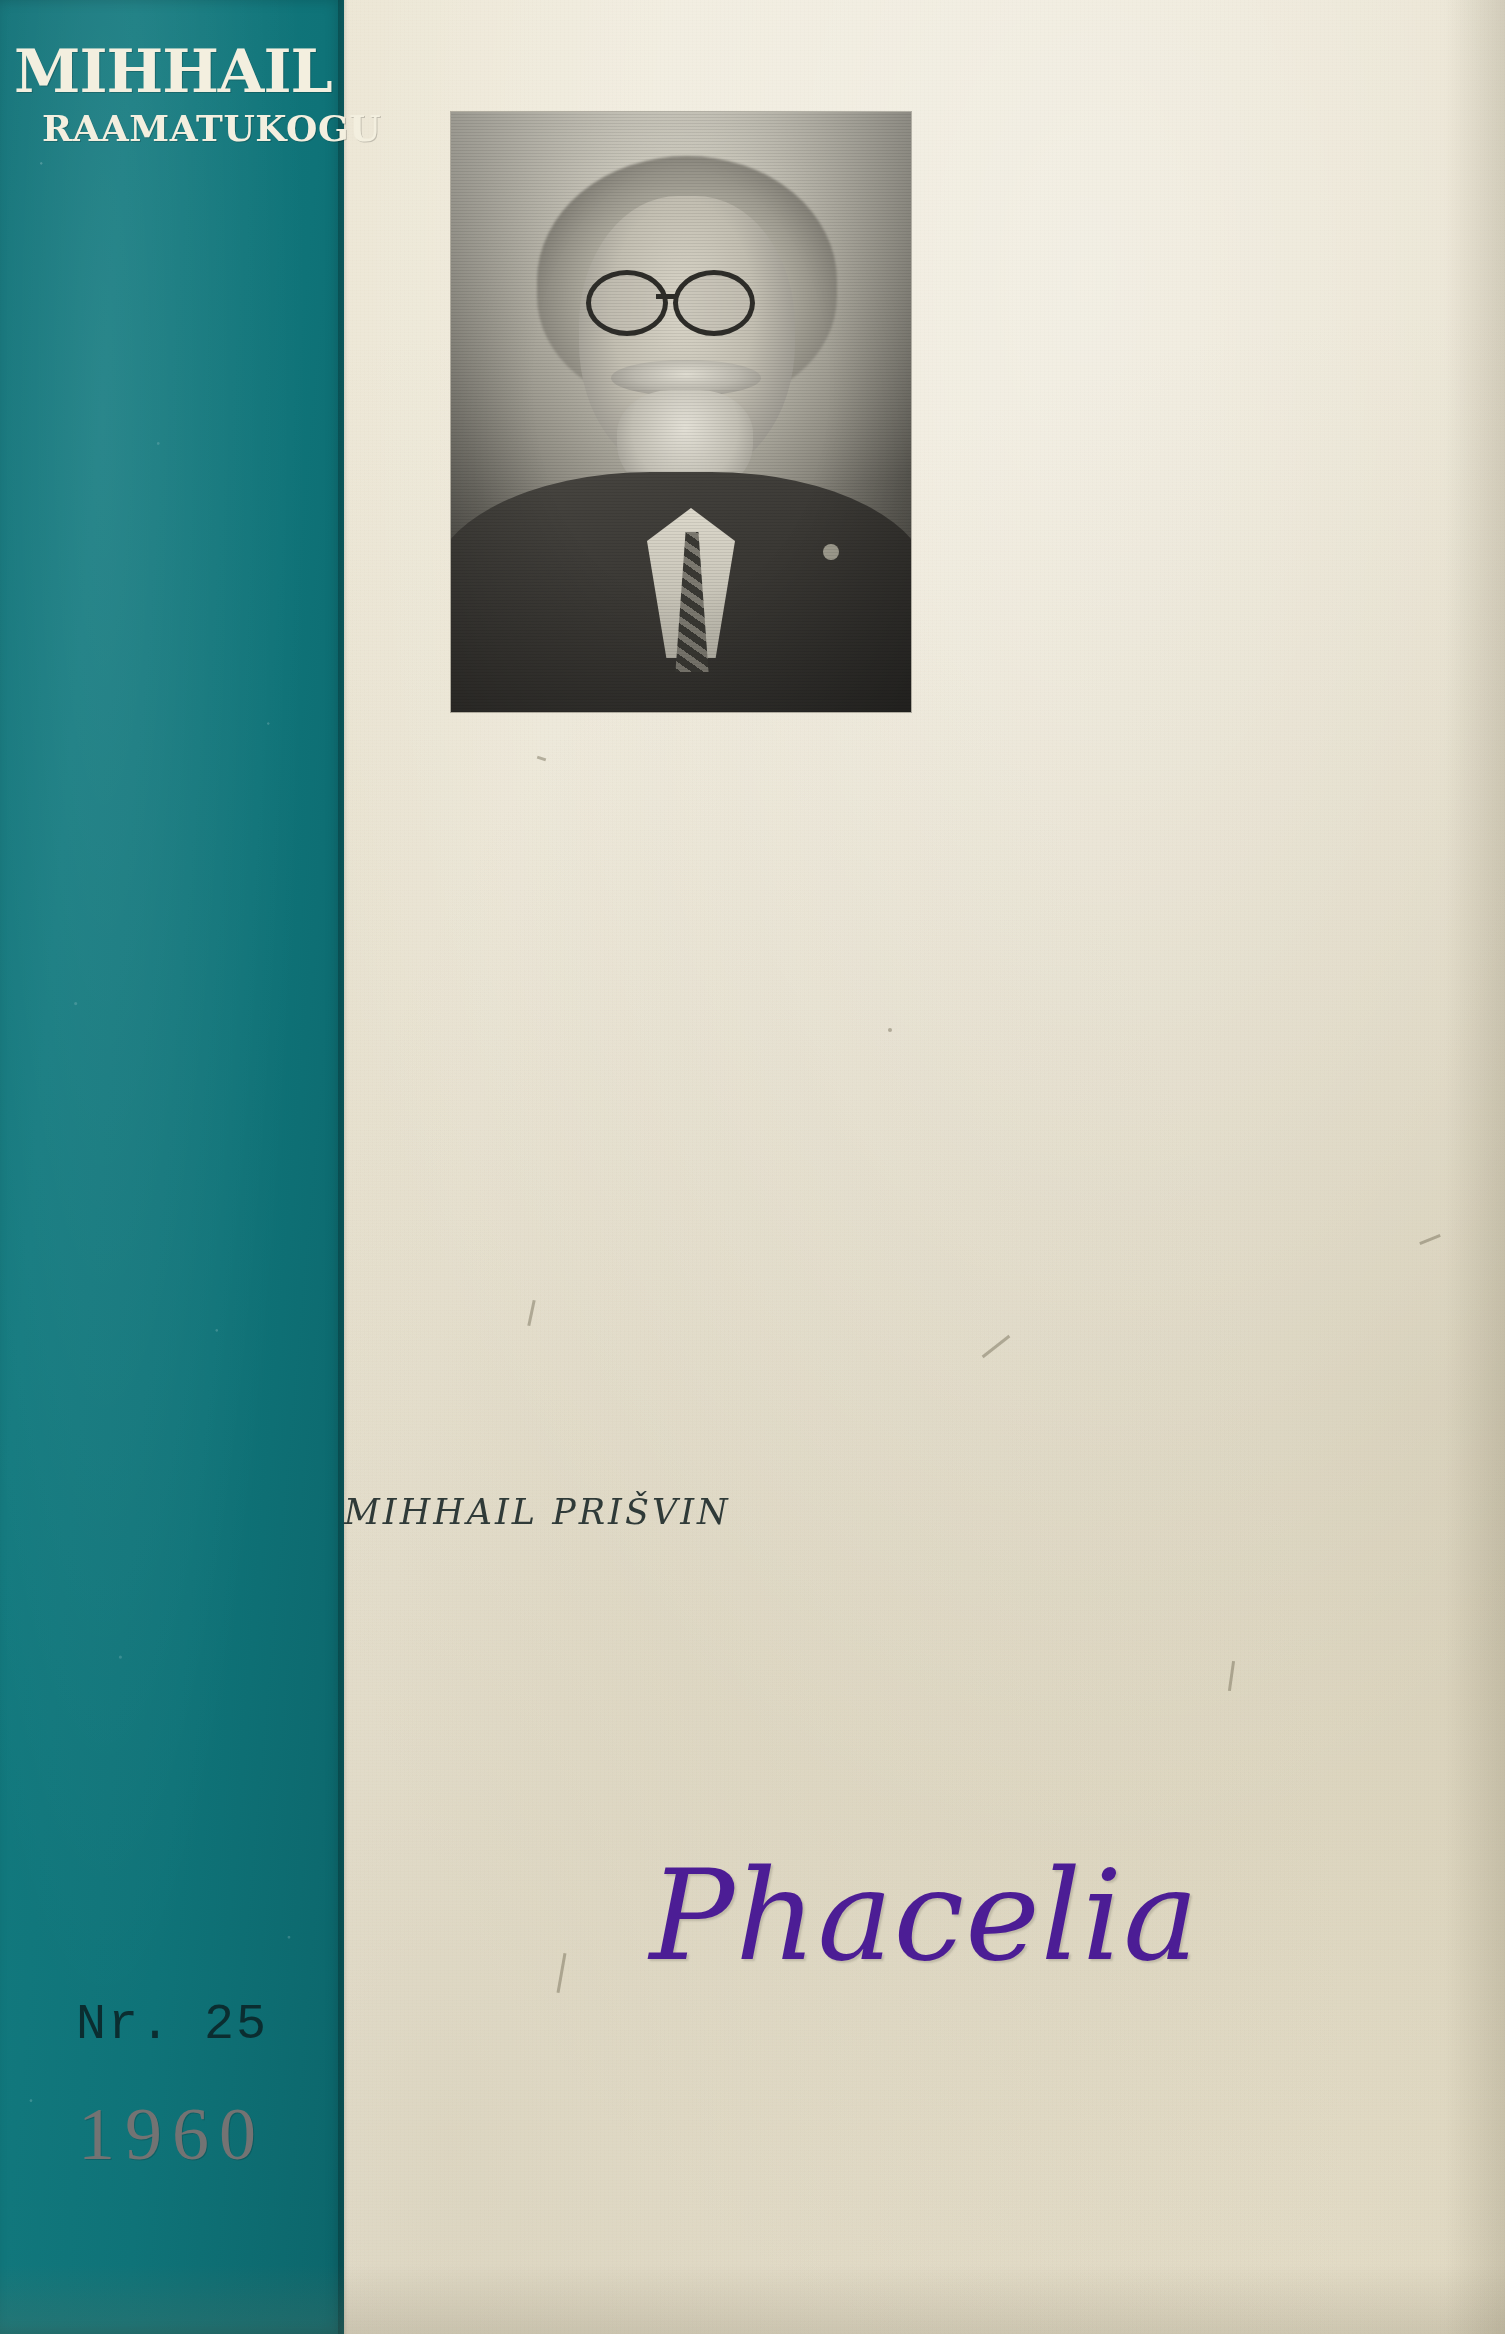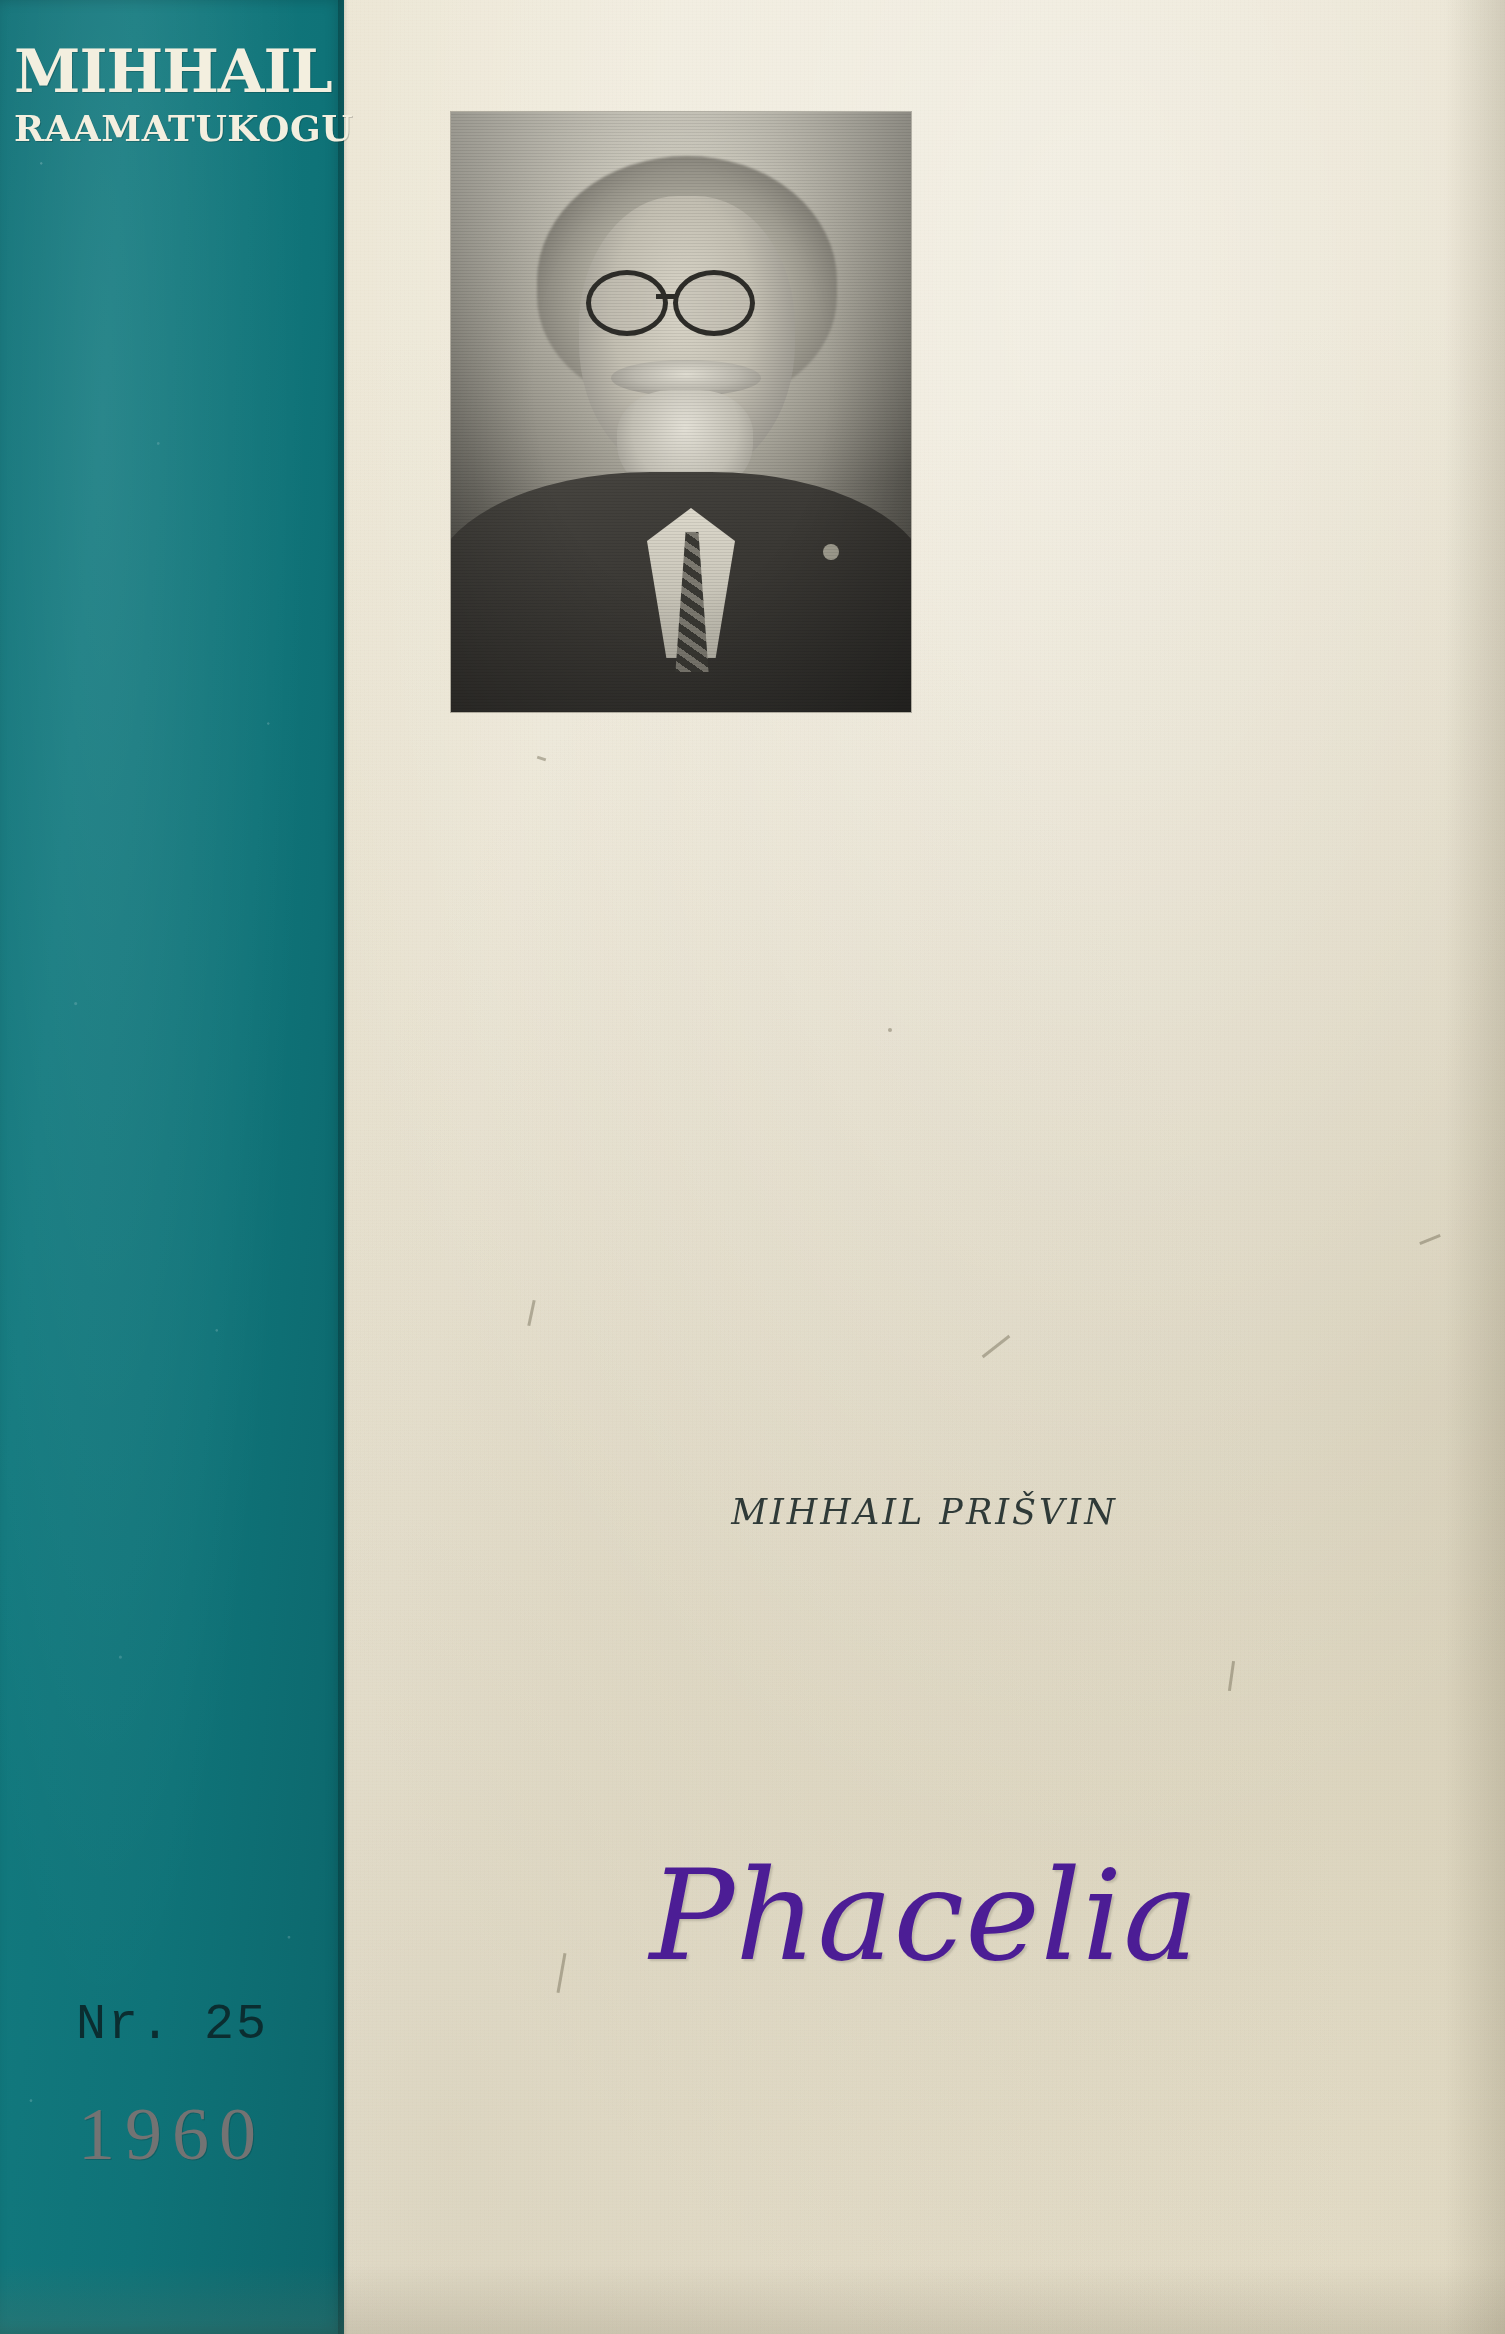--- a/index.html
+++ b/index.html
@@ -88,20 +88,21 @@
     line-height: 62px;
     display: block;
     letter-spacing: -1px;
   }
   .series-title .line2 {
     font-size: 36px;
     line-height: 44px;
     display: block;
     letter-spacing: 0.5px;
     margin-top: 4px;
+    margin-left: 28px;
   }
 
   .issue-number {
     position: absolute;
     left: 0;
     width: 344px;
     top: 1996px;
     text-align: center;
     color: #0b2d30;
     font-family: Liberation Mono, monospace;
@@ -225,21 +226,20 @@
     position: absolute;
     inset: 0;
     background: radial-gradient(ellipse at 50% 45%, rgba(0,0,0,0) 45%, rgba(0,0,0,0.28) 100%);
   }
 
   .author {
     position: absolute;
     left: 344px;
     width: 1161px;
     top: 1492px;
-    text-align: center;
     color: #2f3a38;
     font-family: "DejaVu Serif", serif;
     font-style: italic;
     font-size: 35px;
     letter-spacing: 3px;
   }
 
   .book-title {
     position: absolute;
     left: 344px;

